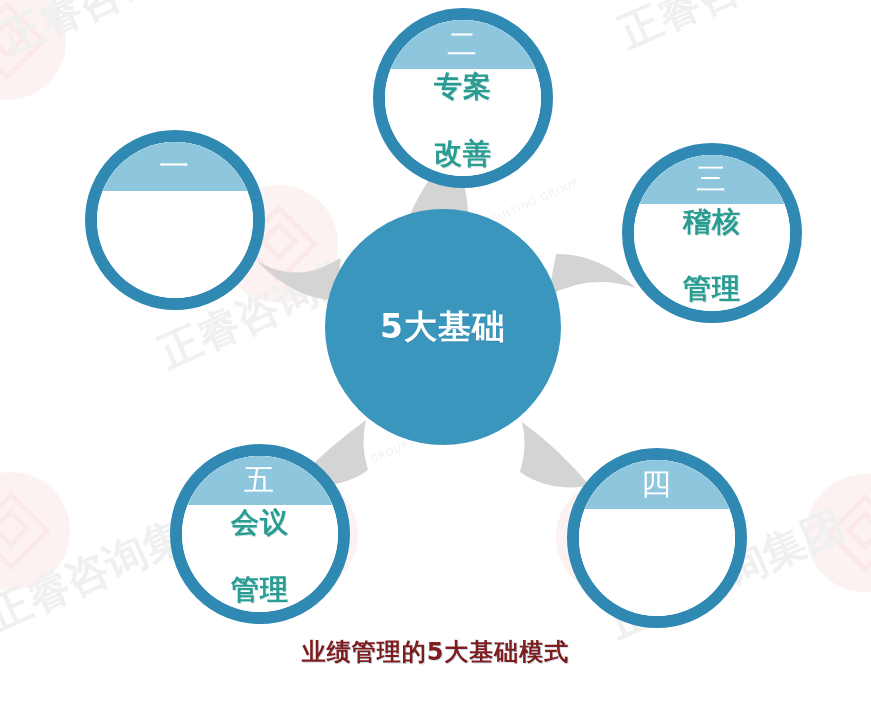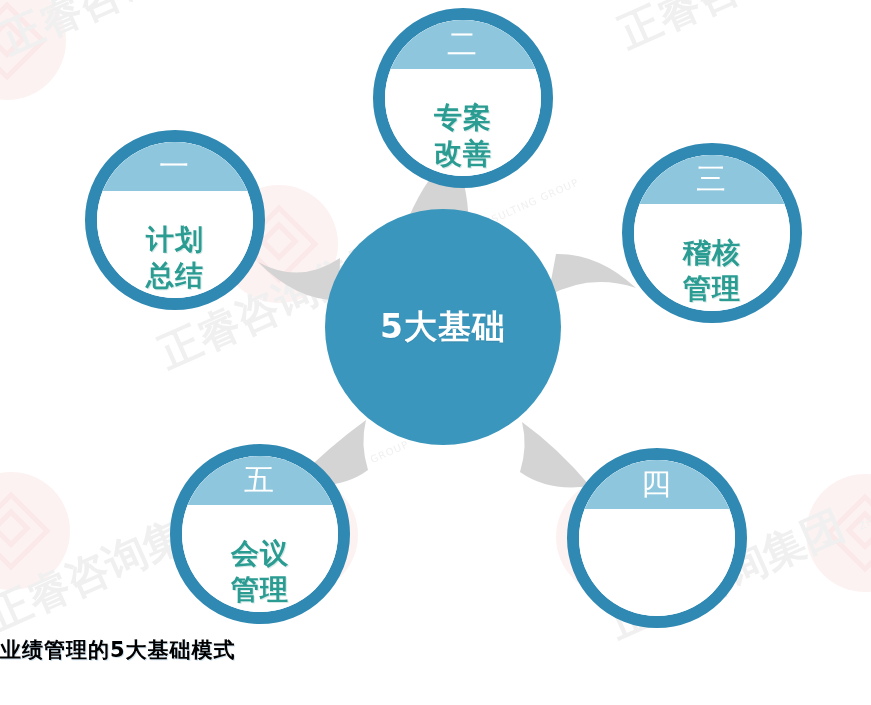--- a/index.html
+++ b/index.html
@@ -131,43 +131,43 @@
   }
   .sat-labels {
     position: absolute;
     left: 0;
     top: 49px;
     right: 0;
     bottom: 0;
     display: flex;
     flex-direction: column;
     align-items: center;
-    justify-content: flex-end;
+    justify-content: space-between;
     padding-bottom: 4px;
     box-sizing: border-box;
   }
   .sat-labels .lab {
     color: #2b9c92;
     font-size: 28px;
     font-weight: bold;
     line-height: 1.28;
     letter-spacing: 1px;
     text-shadow: 1px 1px 0 rgba(200,225,225,0.75);
   }
 
   
   .caption {
     position: absolute;
     z-index: 5;
     left: 0;
     right: 0;
     top: 636px;
-    text-align: left;
-    color: #000000;
-    font-size: 21px;
+    text-align: center;
+    color: #7f1d1d;
+    font-size: 24px;
     font-weight: bold;
     letter-spacing: 1px;
     text-shadow: 1px 1px 0 rgba(190,215,232,0.7);
   }
 </style>
 </head>
 <body>
 
 <div id="stage">
 
@@ -226,24 +226,20 @@
 
   <div class="center-node" style="left:325px; top:209px; width:236px; height:236px;">
     <div class="cn-line">5大基础</div>
   </div>
 
   <div class="sat" style="left:85px; top:130px;">
     <div class="sat-inner">
       <div class="sat-cap">
         <span class="num">一</span>
       </div>
-      <div class="sat-labels">
-        <div class="lab">计划</div>
-        <div class="lab">总结</div>
-      </div>
     </div>
   </div>
 
   <div class="sat" style="left:373px; top:8px;">
     <div class="sat-inner">
       <div class="sat-cap">
         <span class="num">二</span>
       </div>
       <div class="sat-labels">
         <div class="lab">专案</div>

